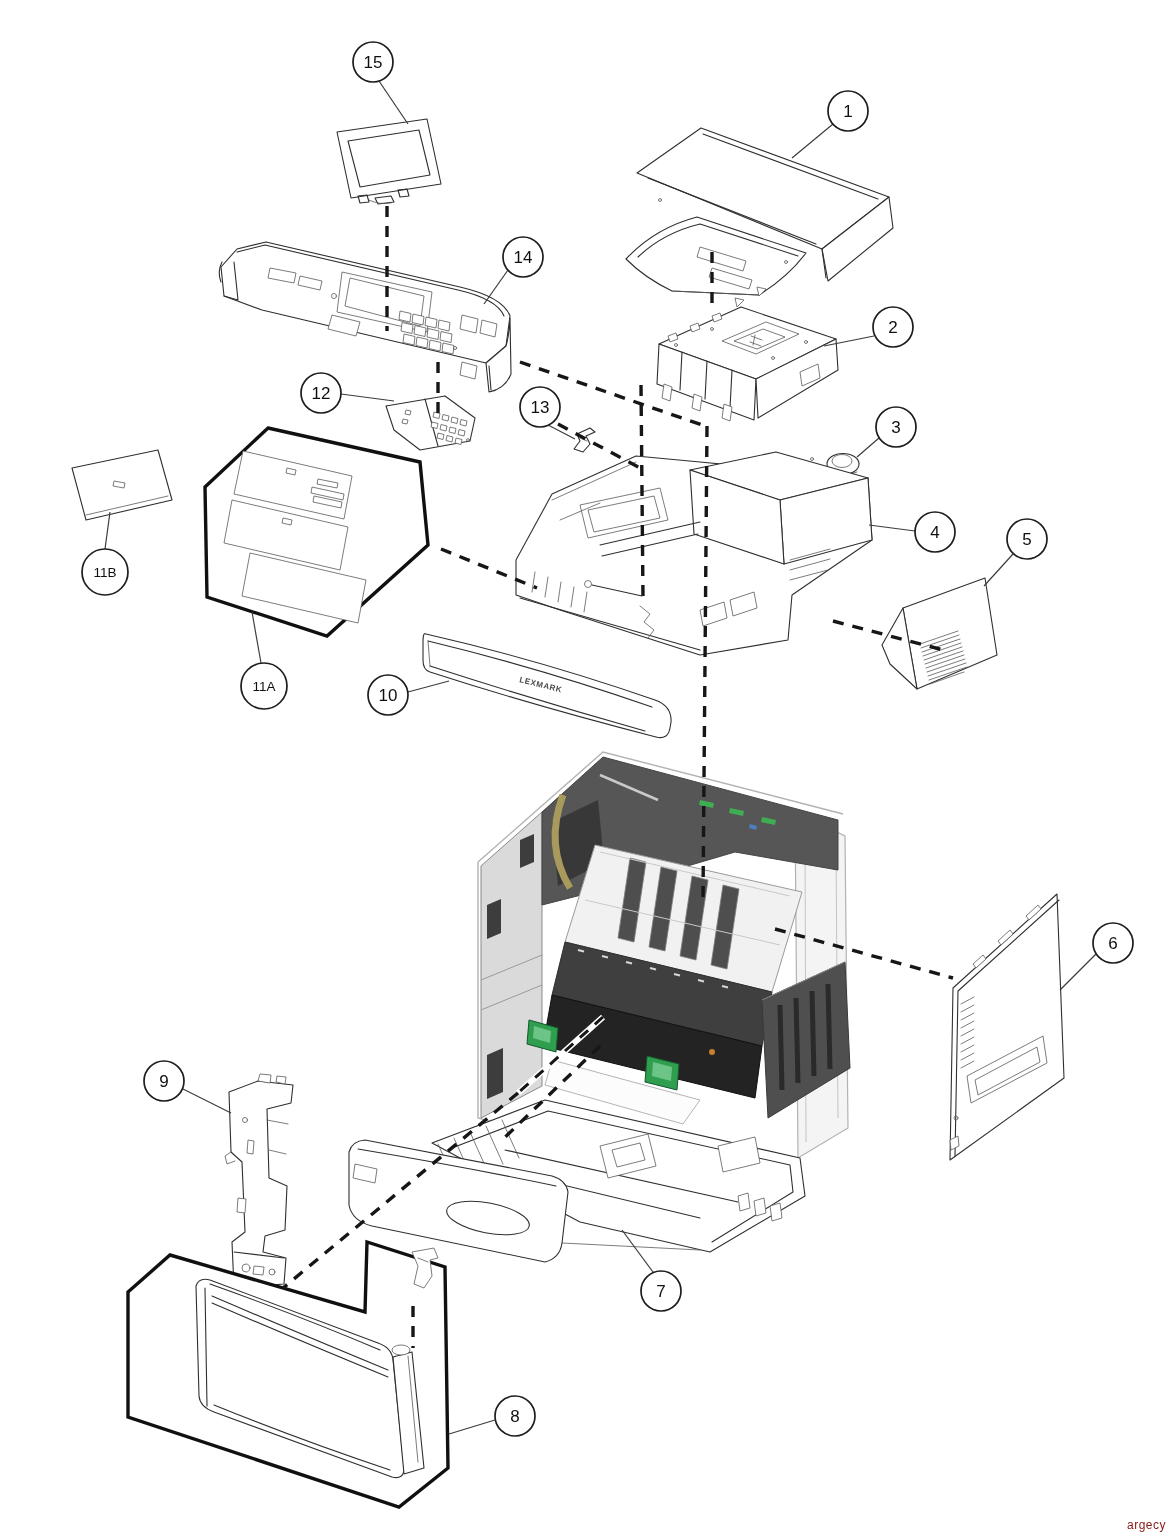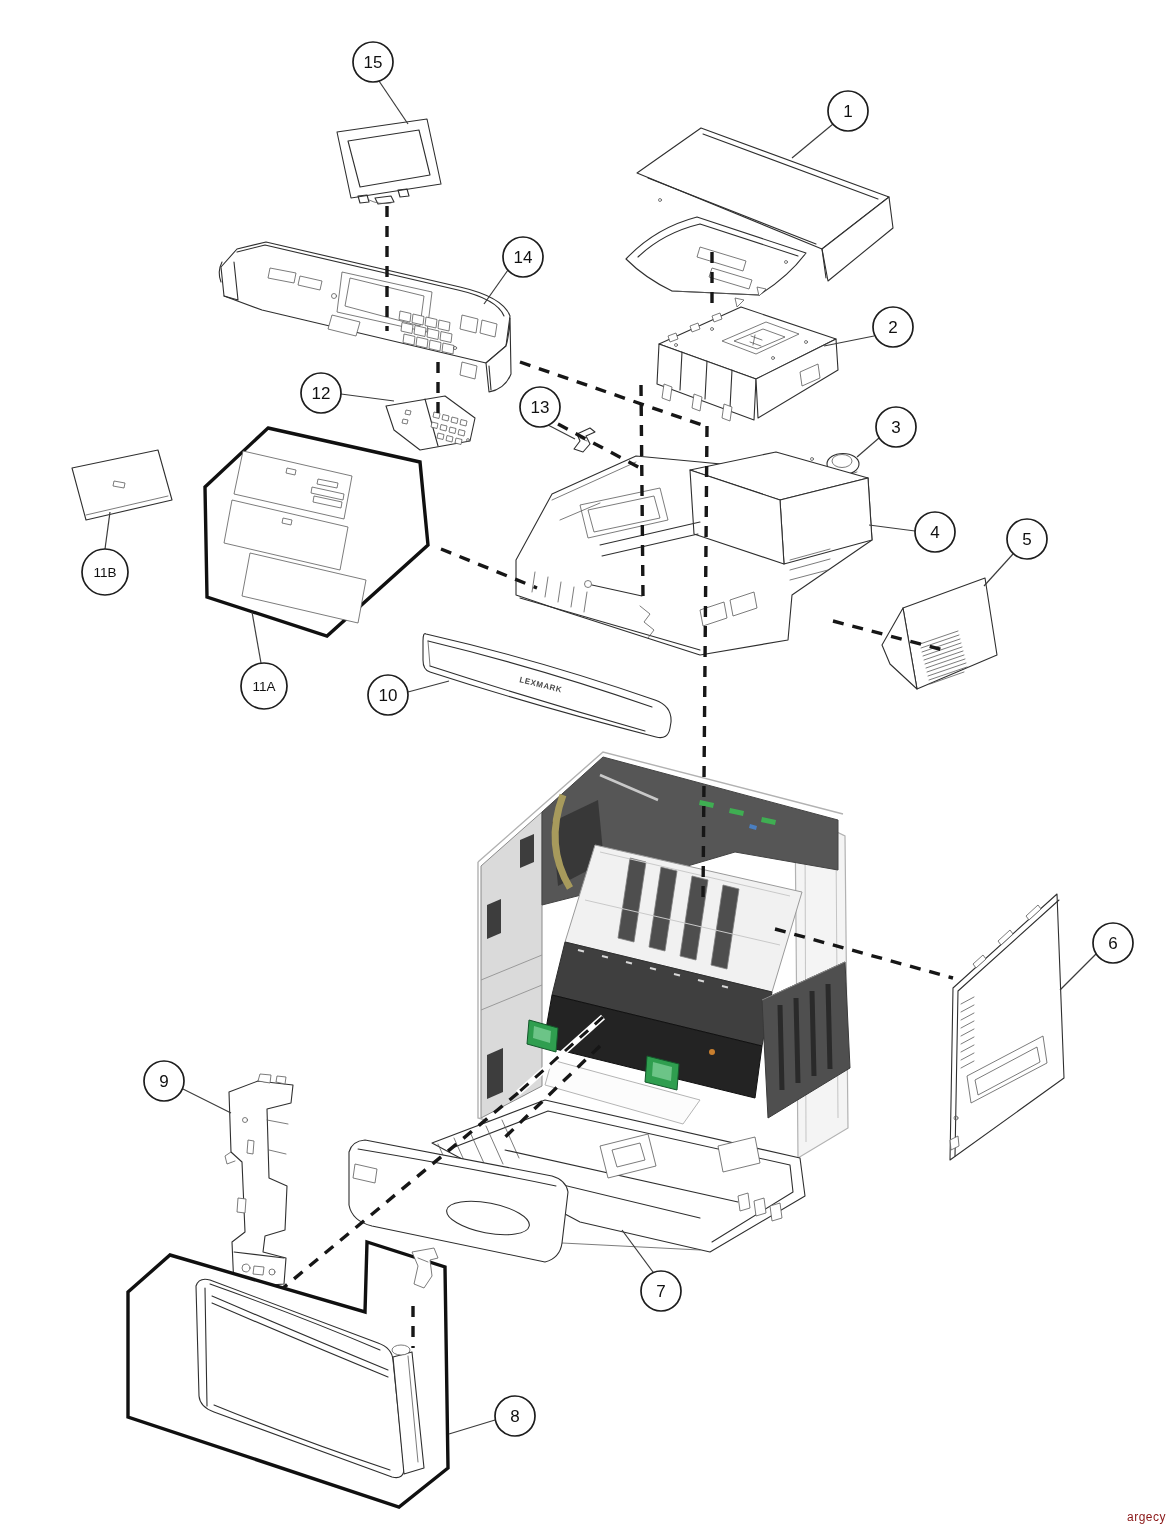--- a/index.html
+++ b/index.html
@@ -10,21 +10,21 @@
   .p  {fill:#ffffff;stroke:#2f2f2f;stroke-width:1.1;stroke-linejoin:round;}
   .l  {fill:none;stroke:#2f2f2f;stroke-width:1.1;stroke-linecap:round;stroke-linejoin:round;}
   .d  {fill:none;stroke:#5a5a5a;stroke-width:.8;stroke-linecap:round;}
   .pd {fill:#ffffff;stroke:#5a5a5a;stroke-width:.8;stroke-linejoin:round;}
   .thick{fill:#ffffff;stroke:#101010;stroke-width:3.4;stroke-linejoin:miter;}
   .dash{fill:none;stroke:#161616;stroke-width:3.4;stroke-dasharray:11 9;}
   .dashcore{fill:none;stroke:#ffffff;stroke-width:6;}
   .leader{stroke:#3c3c3c;stroke-width:1.2;fill:none;}
   .callout-circle{fill:#ffffff;stroke:#1d1d1d;stroke-width:1.7;}
   .callout-text{font-family:"Liberation Sans",sans-serif;fill:#101010;text-anchor:middle;}
-  #watermark{position:absolute;right:5px;bottom:12px;font-size:12px;letter-spacing:.5px;
+  #watermark{position:absolute;right:5px;bottom:4px;font-size:12px;letter-spacing:.5px;
              font-family:"Liberation Sans",sans-serif;color:var(--wm,#8a1616);}
 </style>
 </head>
 <body>
 
 <div id="stage">
 <svg width="1171" height="1536" viewBox="0 0 1171 1536">
 
   <g>
     <polygon class="p" points="337,132 427,119 441,184 351,198"></polygon>

